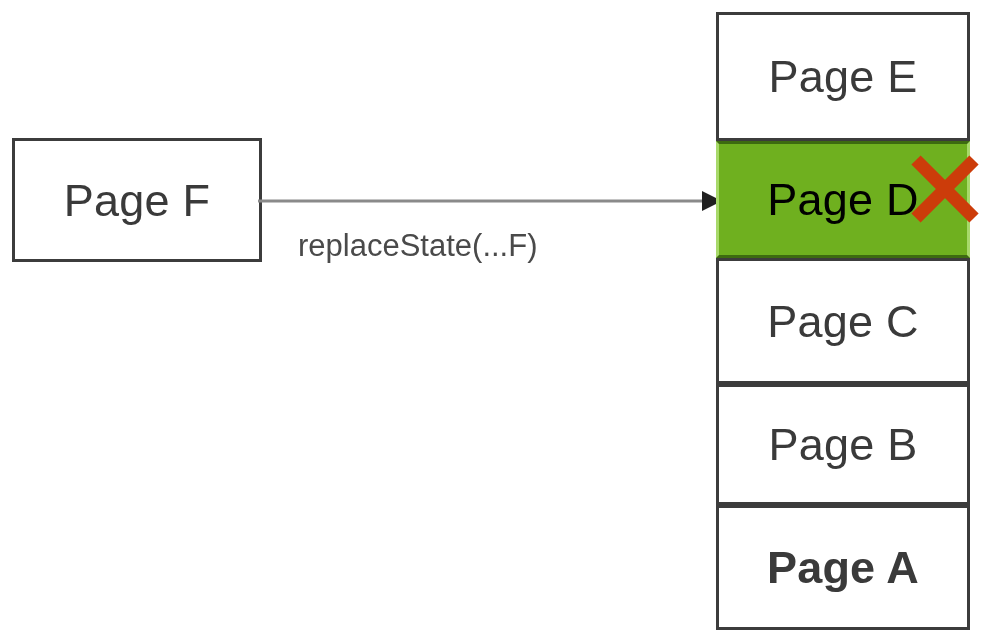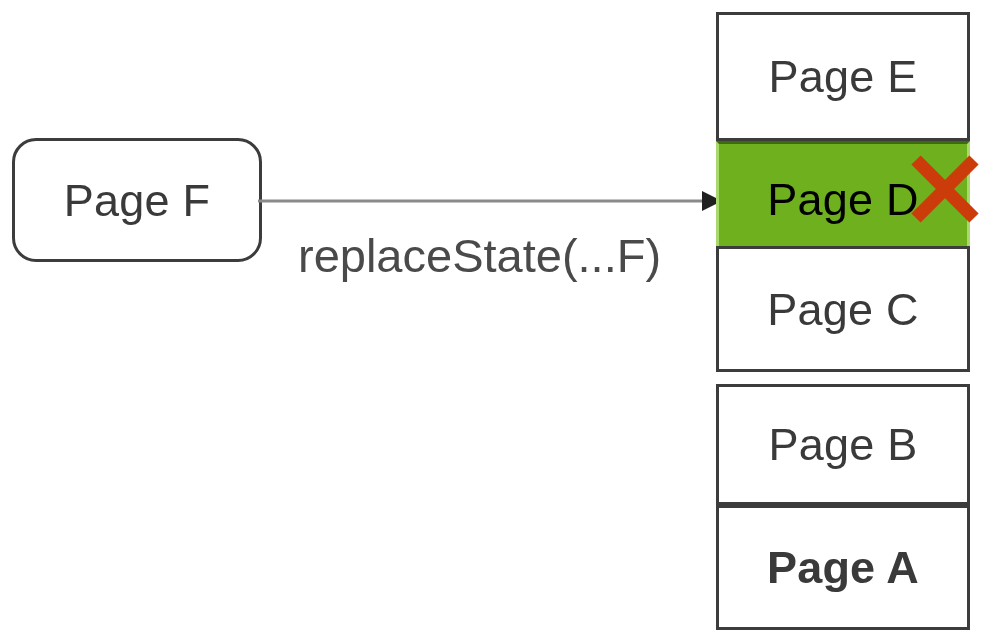--- a/index.html
+++ b/index.html
@@ -32,39 +32,38 @@
     line-height: 1;
     user-select: none;
   }
 
   
   #page-f-box {
     left: 12px;
     top: 138px;
     width: 250px;
     height: 124px;
-    border-radius: 24px;
   }
 
   
   #stack {
     position: absolute;
     left: 716px;
     top: 12px;
     width: 254px;
     height: 618px;
   }
   .stack-item {
     position: absolute;
     left: 0;
     width: 254px;
   }
   #stack-item-E { top: 0px;   height: 129px; }
   #stack-item-D { top: 129px; height: 117px; }
-  #stack-item-C { top: 234px; height: 126px; }
+  #stack-item-C { top: 246px; height: 126px; }
   #stack-item-B { top: 372px; height: 121px; }
   #stack-item-A { top: 493px; height: 125px; font-weight: bold; }
 
   
   .stack-item.highlighted {
     background: #6fb01f;
     border: 3px solid #a8d96a;
     border-top-color: #3d6b10;
     border-bottom-color: #3d6b10;
     color: #000000;
@@ -88,21 +87,21 @@
     width: 464px;
     height: 34px;
   }
 
   
   #arrow-label {
     position: absolute;
     left: 298px;
     top: 228px;
     width: 410px;
-    font-size: 47px;
+    font-size: 31px;
     color: #4a4a4a;
     letter-spacing: 0px;
     white-space: nowrap;
     user-select: none;
   }
 </style>
 </head>
 <body>
 
 <div id="canvas">

